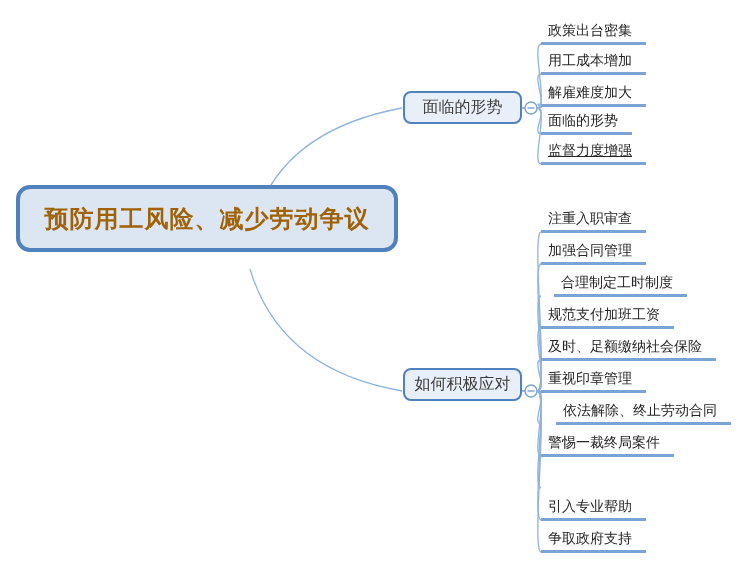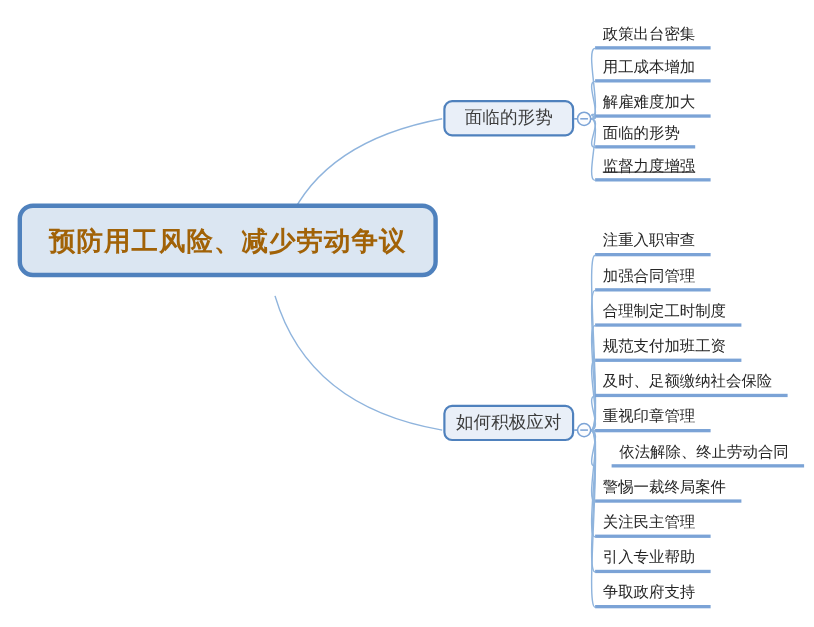--- a/index.html
+++ b/index.html
@@ -52,21 +52,21 @@
     color: #262626;
     padding: 0 14px 3px 7px;
     border-bottom: 3px solid #7ba3d6;
     white-space: nowrap;
     cursor: default;
   }
   
   .t0 { top: 21px; }  .t1 { top: 51px; }  .t2 { top: 83px; }
   .t3 { top: 111px; } .t4 { top: 141px; text-decoration: underline; }
   
-  .b0 { top: 209px; } .b1 { top: 241px; } .b2 { top: 273px; }
+  .b0 { top: 209px; } .b1 { top: 241px; } .b2 { top: 273px; margin-left: 13px; }
   .b3 { top: 305px; } .b4 { top: 337px; } .b5 { top: 369px; }
   .b6 { top: 401px; margin-left: 15px; } .b7 { top: 433px; } .b8 { top: 465px; }
   .b9 { top: 497px; } .b10 { top: 529px; }
 </style>
 </head>
 <body>
 
 <div id="canvas">
 
   <svg class="links" viewBox="0 0 740 570" fill="none">
@@ -124,17 +124,16 @@
   <div class="leaf t4">监督力度增强</div>
 
   <div class="leaf b0">注重入职审查</div>
   <div class="leaf b1">加强合同管理</div>
   <div class="leaf b2">合理制定工时制度</div>
   <div class="leaf b3">规范支付加班工资</div>
   <div class="leaf b4">及时、足额缴纳社会保险</div>
   <div class="leaf b5">重视印章管理</div>
   <div class="leaf b6">依法解除、终止劳动合同</div>
   <div class="leaf b7">警惕一裁终局案件</div>
-  <div class="leaf b8">关注民主管理</div>
   <div class="leaf b9">引入专业帮助</div>
   <div class="leaf b10">争取政府支持</div>
 
 </div>
 
 </body></html>

